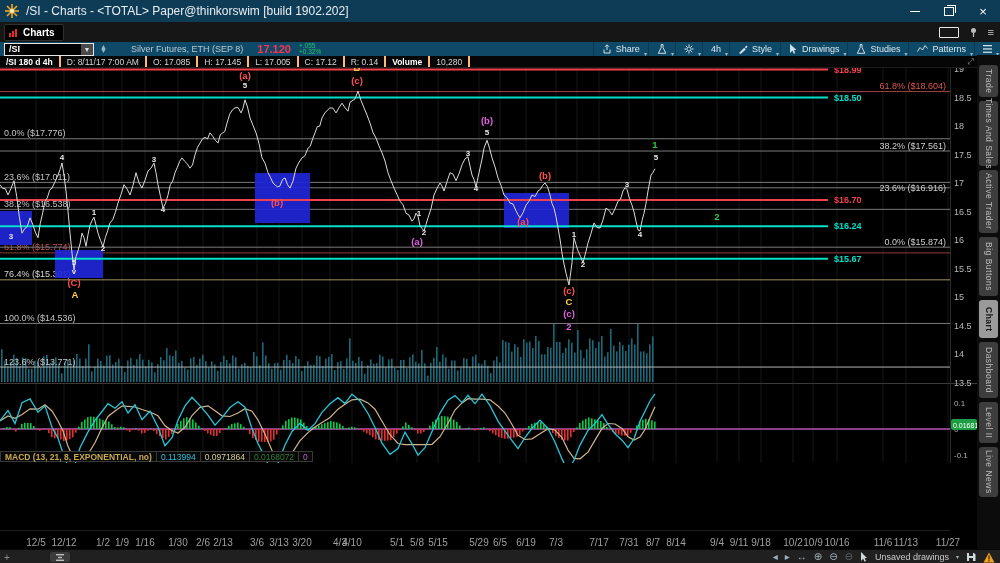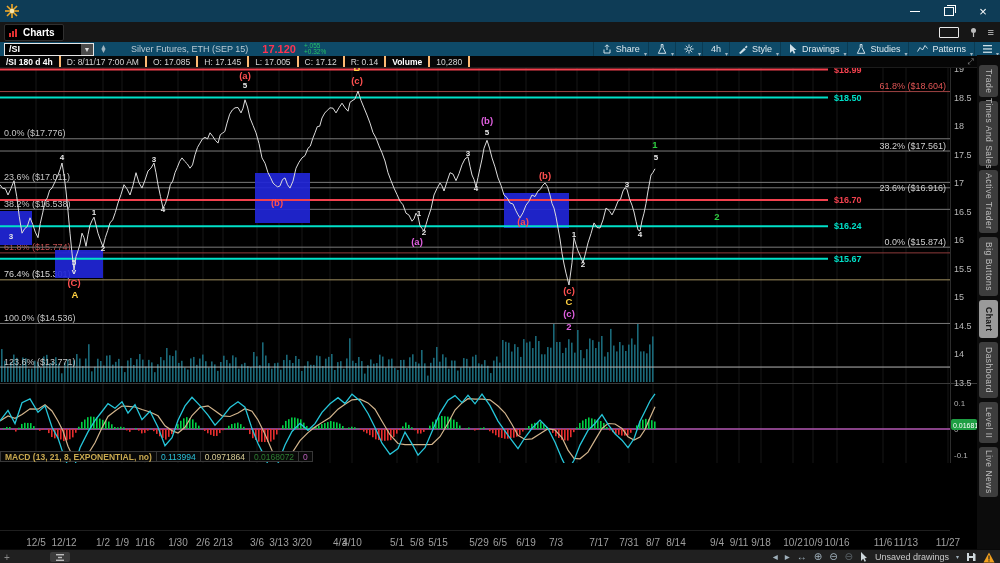--- a/index.html
+++ b/index.html
@@ -80,20 +80,21 @@
 <div id="titlebar">
   <svg id="logo" viewBox="0 0 16 16">
     <g stroke="#f0a828" stroke-width="1.6">
       <line x1="8" y1="1" x2="8" y2="15"></line>
         <line x1="1" y1="8" x2="15" y2="8"></line>
       <line x1="3" y1="3" x2="13" y2="13"></line>
         <line x1="13" y1="3" x2="3" y2="13"></line>
     </g>
       <circle cx="8" cy="8" r="2.2" fill="#f7e9b0" stroke="none"></circle>
   </svg>
+  <span>/SI - Charts - &lt;TOTAL&gt; Paper@thinkorswim [build 1902.202]</span>
   <div id="win-controls">
     <span class="winbtn">
         <span class="win-min"></span>
       </span>
     <span class="winbtn">
         <span class="win-restore"></span>
       </span>
     <span class="winbtn win-close">×</span>
   </div>
 </div>
@@ -119,21 +120,21 @@
 
 <div id="toolbar">
   <div id="symbol-box">
     <span id="symbol-text">/SI</span>
     <span id="symbol-dd">▼</span>
   </div>
   <span id="link-icon">
       <span>▲</span>
       <span>▼</span>
     </span>
-  <span id="instrument">Silver Futures, ETH (SEP 15)</span>
+  <span id="instrument">Silver Futures, ETH (SEP 8)</span>
   <span id="last-price">17.120</span>
   <span id="chg">
     <span>+.055</span>
     <span>+0.32%</span>
   </span>
   <div id="toolbar-right">
       <div class="tb-btn">
         <span>
           <svg width="10" height="10" viewBox="0 0 10 10">
             <path d="M2 5.5 V9 h6 V5.5" fill="none" stroke="#cfe0e8"></path>

